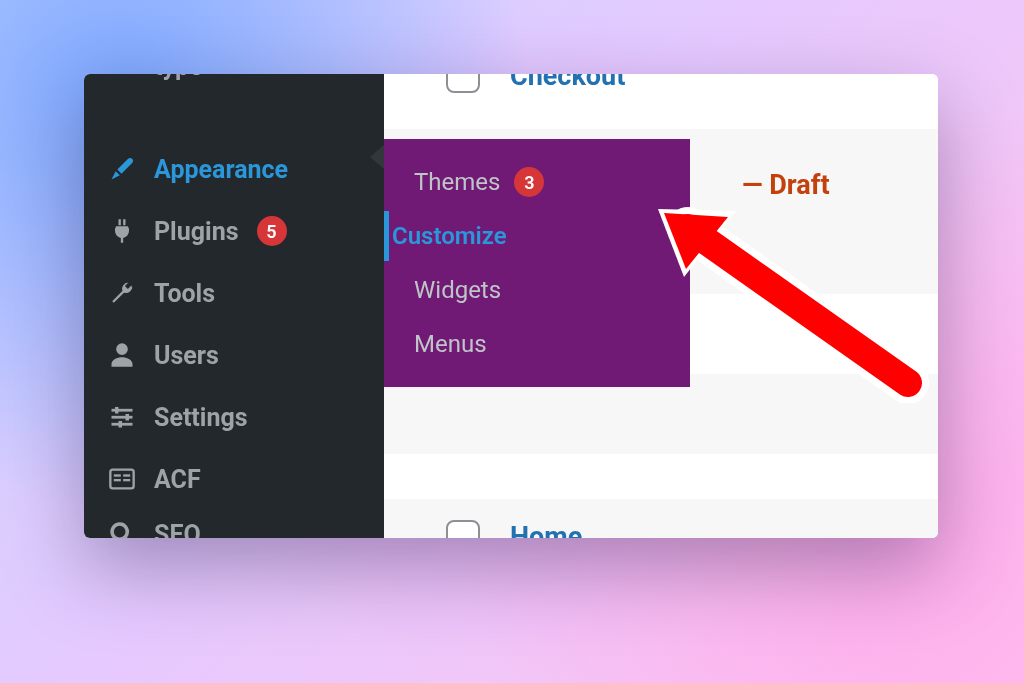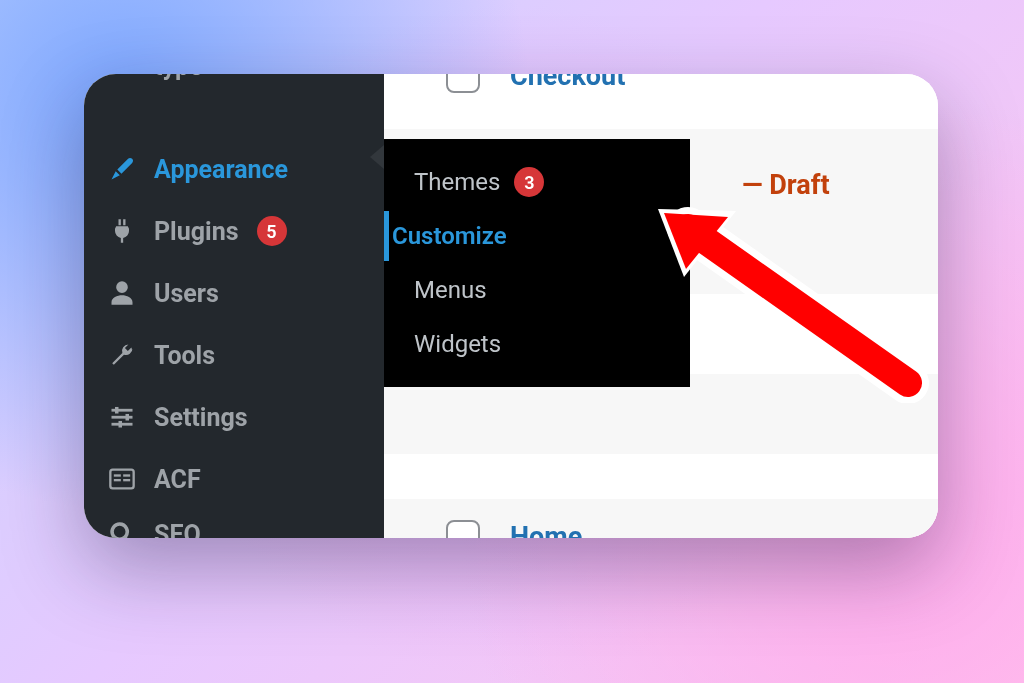--- a/index.html
+++ b/index.html
@@ -18,21 +18,21 @@
       radial-gradient(circle at 88% 78%, rgba(255,170,235,0.90) 0%, rgba(255,170,235,0) 42%),
       radial-gradient(circle at 50% 50%, rgba(240,180,255,0.85) 0%, rgba(240,180,255,0) 55%),
       linear-gradient(135deg, #c9d6ff 0%, #e6c9ff 45%, #ffc5ee 100%);
   }
   .card {
     position: absolute;
     left: 84px;
     top: 74px;
     width: 854px;
     height: 464px;
-    border-radius: 32px;
+    border-radius: 6px;
     background: #fff;
     box-shadow: 0 30px 80px rgba(30, 20, 60, 0.35);
     overflow: hidden;
   }
   .sidebar {
     position: absolute;
     left: 0;
     top: 0;
     width: 300px;
     height: 100%;
@@ -119,21 +119,21 @@
     font-size: 27px;
     font-weight: 700;
     margin-left: 6px;
   }
 
   .submenu {
     position: absolute;
     left: 300px;
     top: 65px;
     width: 306px;
-    background: #000000;
+    background: #701a75;
     padding: 16px 0;
     box-sizing:border-box;
   }
   .submenu::before {
     content:"";
     position:absolute;
     left:-14px;
     top:6px;
     width:0;height:0;
     border-top:12px solid transparent;
@@ -219,33 +219,33 @@
             <path fill="#9ea3a8" d="M9 2h2v5H9zM13 2h2v5h-2zM7 8h10l1 2v2a6 6 0 0 1-5 5.9V22h-2v-4.1A6 6 0 0 1 6 12V10z"></path>
           </svg>
       </span>
       <span class="menu-label">Plugins</span>
       <span class="badge">5</span>
     </div>
 
     <div class="menu-item">
       <span class="menu-icon">
         <svg viewBox="0 0 24 24">
+            <path fill="#9ea3a8" d="M21 6.5a5.5 5.5 0 0 1-7.3 5.2L5 20.4 3.6 19l8.7-8.7A5.5 5.5 0 0 1 17.5 3l-3 3 2.5 2.5 3-3c.3.6.5 1.3.5 2z"></path>
+          </svg>
+      </span>
+      <span class="menu-label">Tools</span>
+    </div>
+
+    <div class="menu-item">
+      <span class="menu-icon">
+        <svg viewBox="0 0 24 24">
             <path fill="#9ea3a8" d="M12 12a5 5 0 1 0-5-5 5 5 0 0 0 5 5zm0 2c-4 0-9 2-9 6v2h18v-2c0-4-5-6-9-6z"></path>
           </svg>
       </span>
       <span class="menu-label">Users</span>
-    </div>
-
-    <div class="menu-item">
-      <span class="menu-icon">
-        <svg viewBox="0 0 24 24">
-            <path fill="#9ea3a8" d="M21 6.5a5.5 5.5 0 0 1-7.3 5.2L5 20.4 3.6 19l8.7-8.7A5.5 5.5 0 0 1 17.5 3l-3 3 2.5 2.5 3-3c.3.6.5 1.3.5 2z"></path>
-          </svg>
-      </span>
-      <span class="menu-label">Tools</span>
     </div>
 
     <div class="menu-item">
       <span class="menu-icon">
         <svg viewBox="0 0 24 24">
             <g fill="#9ea3a8">
               <rect x="3" y="5" width="18" height="2.4"></rect>
               <rect x="3" y="11" width="18" height="2.4"></rect>
               <rect x="3" y="17" width="18" height="2.4"></rect>
               <rect x="6" y="3.4" width="3" height="5.6"></rect>
@@ -284,24 +284,24 @@
 
   <div class="submenu">
     <div class="sub-item">
       <span>Themes</span>
       <span class="badge">3</span>
     </div>
     <div class="sub-item active">
       <span>Customize</span>
     </div>
     <div class="sub-item">
+      <span>Widgets</span>
+    </div>
+    <div class="sub-item">
       <span>Menus</span>
-    </div>
-    <div class="sub-item">
-      <span>Widgets</span>
     </div>
   </div>
 
   <svg class="arrow" width="330" height="230">
     <g>
       <path d="M300 210 L80 55" stroke="#fff" stroke-width="42" stroke-linecap="round"></path>
       <path d="M50 36 L128 38 L76 104 Z" fill="#fff"></path>
       <path d="M300 210 L80 55" stroke="#ff0000" stroke-width="28" stroke-linecap="round"></path>
       <path d="M56 40 L120 44 L78 96 Z" fill="#ff0000"></path>
     </g>

